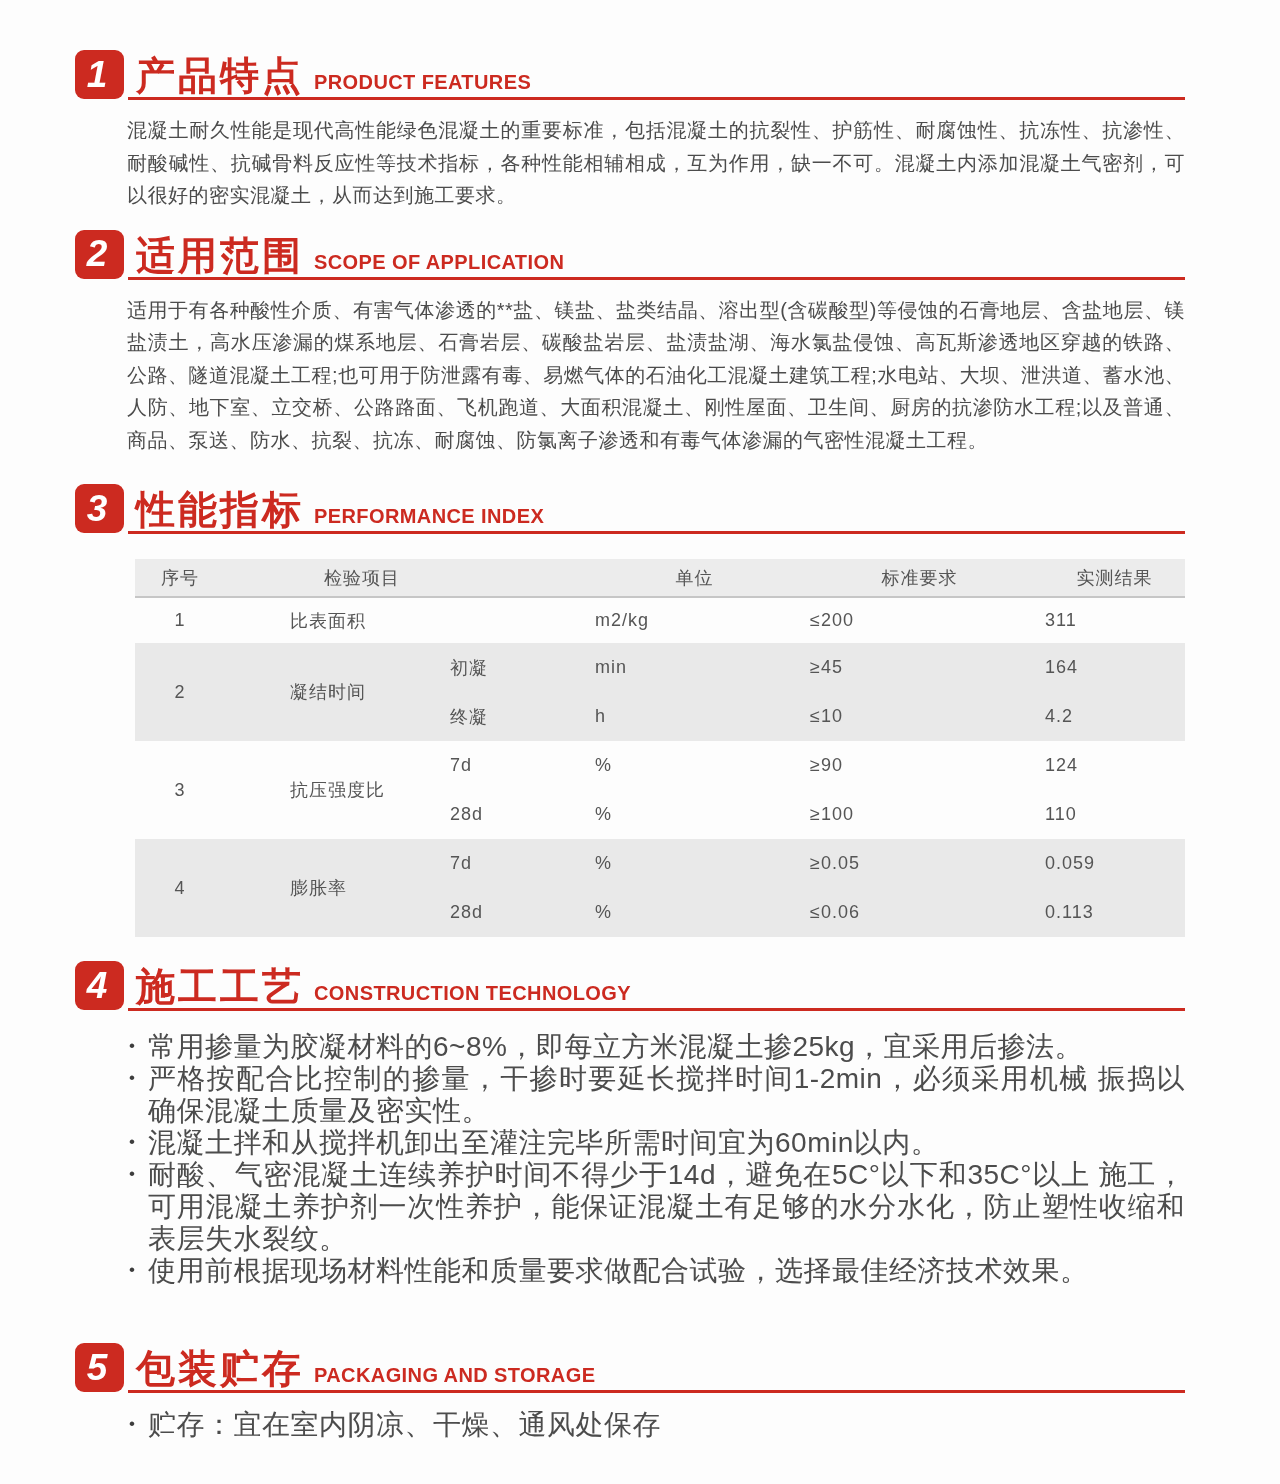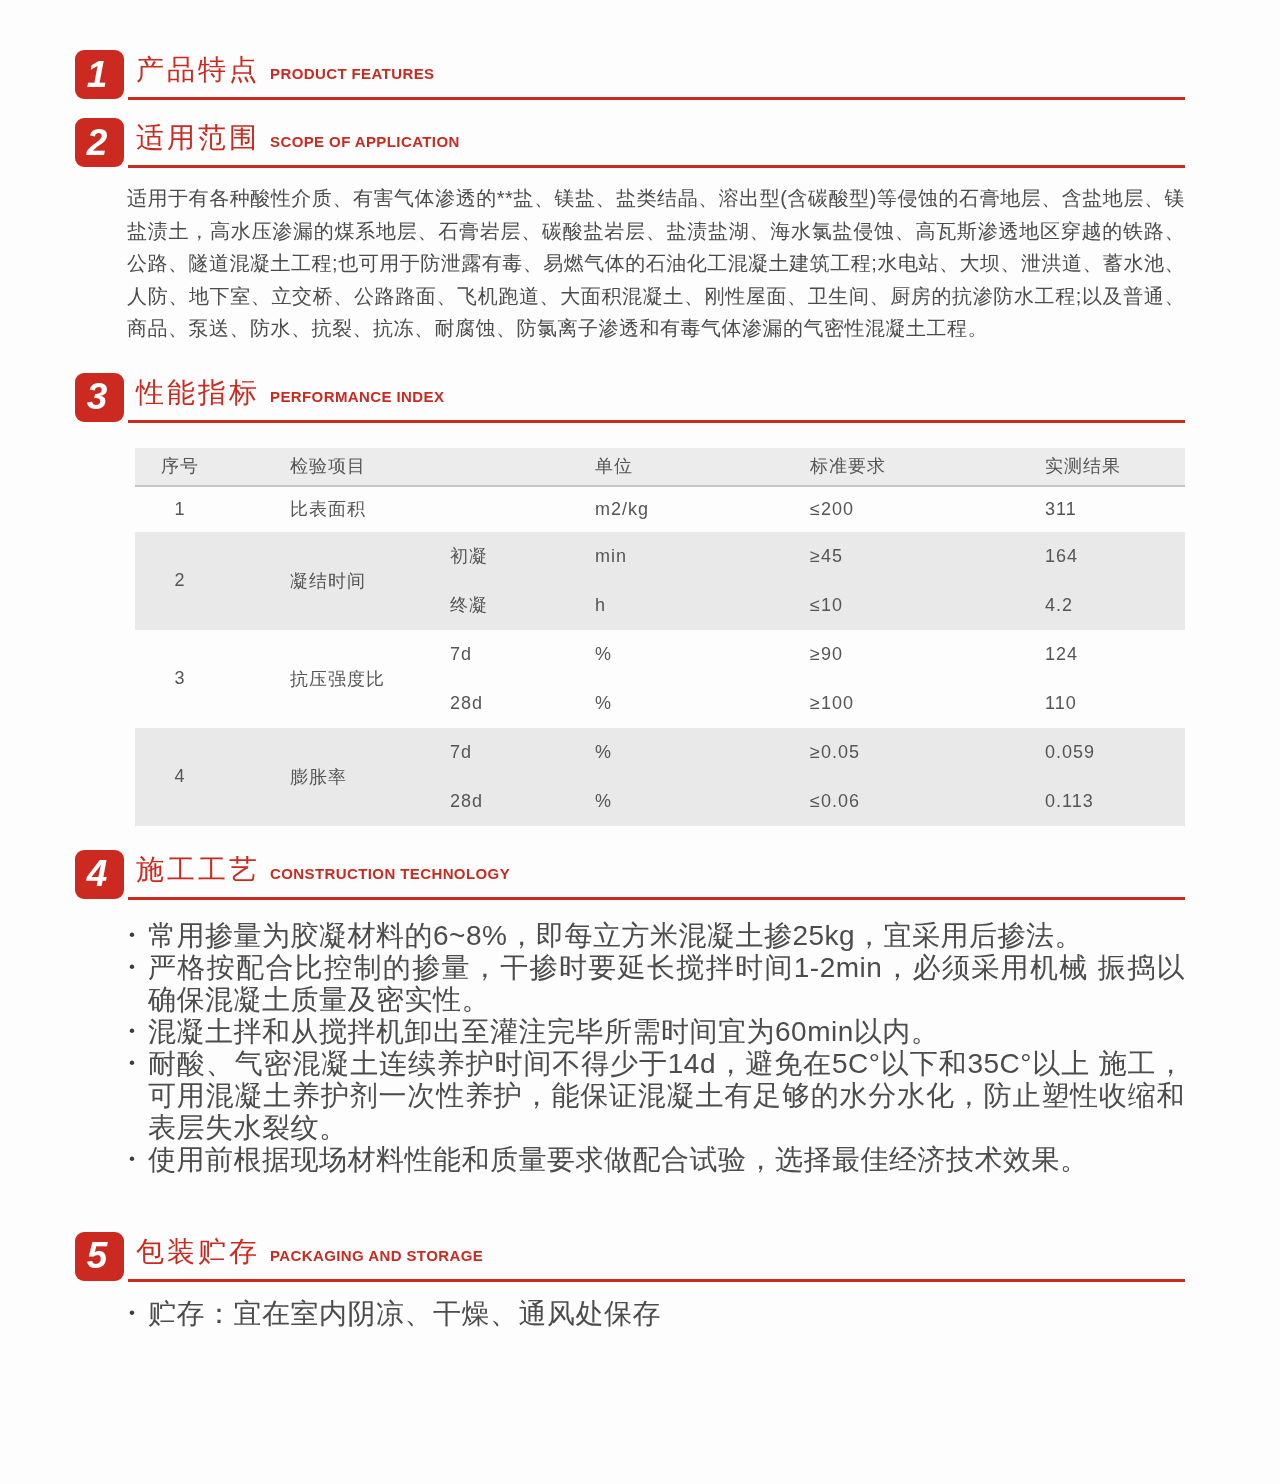--- a/index.html
+++ b/index.html
@@ -38,28 +38,28 @@
   .title-wrap{
     flex:1;
     margin-left:4px;
     border-bottom:3px solid var(--red);
     display:flex;
     align-items:baseline;
     padding-left:8px;
     padding-top:4px;
   }
   .title-zh{
-    font-size:28px;
-    font-weight:normal;
+    font-size:39px;
+    font-weight:bold;
     color:var(--red);
     letter-spacing:3px;
     line-height:1.15;
   }
   .title-en{
-    font-size:15px;
+    font-size:20px;
     font-weight:bold;
     color:var(--red);
     margin-left:10px;
     letter-spacing:0.4px;
   }
   
   .sec-body{margin-left:52px;}
   .para{
     font-size:20px;
     line-height:32.5px;
@@ -83,21 +83,21 @@
   }
   .ptable col.c1{width:90px;}
   .ptable col.c2{width:210px;}
   .ptable col.c3{width:145px;}
   .ptable col.c4{width:215px;}
   .ptable col.c5{width:235px;}
   .ptable col.c6{width:155px;}
   .ptable th{
     background:var(--head-row);
     font-weight:normal;
-    text-align:left;
+    text-align:center;
     height:38px;
     border-bottom:2px solid #c6c6c6;
     vertical-align:middle;
   }
   .ptable td{vertical-align:middle;}
   .ptable .cc{text-align:center;}
   .ptable .pl-item{padding-left:65px;}
   .ptable .pl{padding-left:15px;}
   .ptable tr.single td{height:46px;}
   .ptable tr.sub td{height:49px;}
@@ -132,20 +132,23 @@
 
 <div class="page">
 
   <div class="section">
     <div class="sec-header">
       <div class="badge">1</div>
       <div class="title-wrap">
         <span class="title-zh">产品特点</span>
         <span class="title-en">PRODUCT FEATURES</span>
       </div>
+    </div>
+    <div class="sec-body">
+      <p class="para">混凝土耐久性能是现代高性能绿色混凝土的重要标准，包括混凝土的抗裂性、护筋性、耐腐蚀性、抗冻性、抗渗性、耐酸碱性、抗碱骨料反应性等技术指标，各种性能相辅相成，互为作用，缺一不可。混凝土内添加混凝土气密剂，可以很好的密实混凝土，从而达到施工要求。</p>
     </div>
   </div>
 
   <div class="section mt-s2">
     <div class="sec-header">
       <div class="badge">2</div>
       <div class="title-wrap">
         <span class="title-zh">适用范围</span>
         <span class="title-en">SCOPE OF APPLICATION</span>
       </div>

